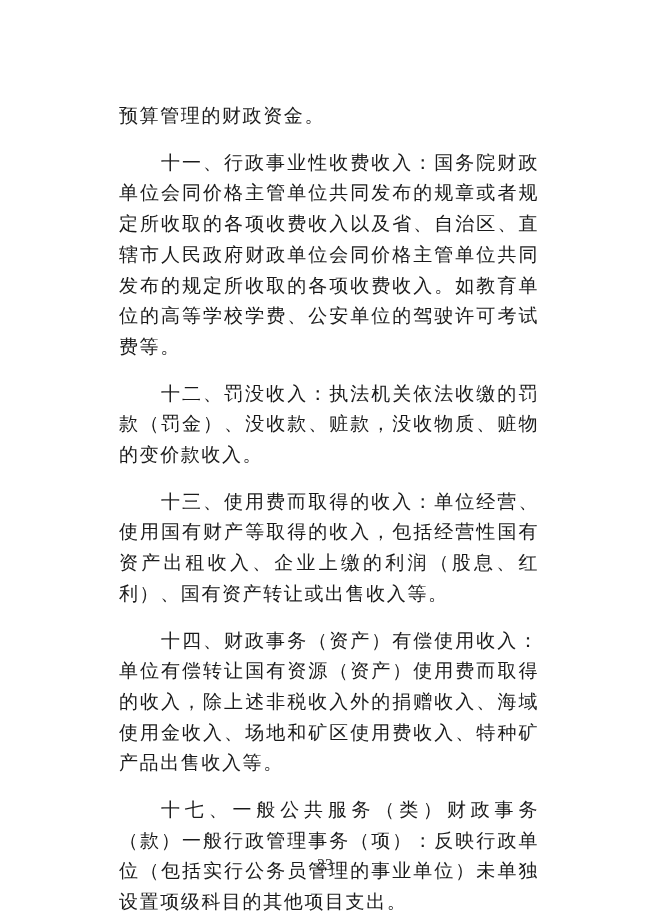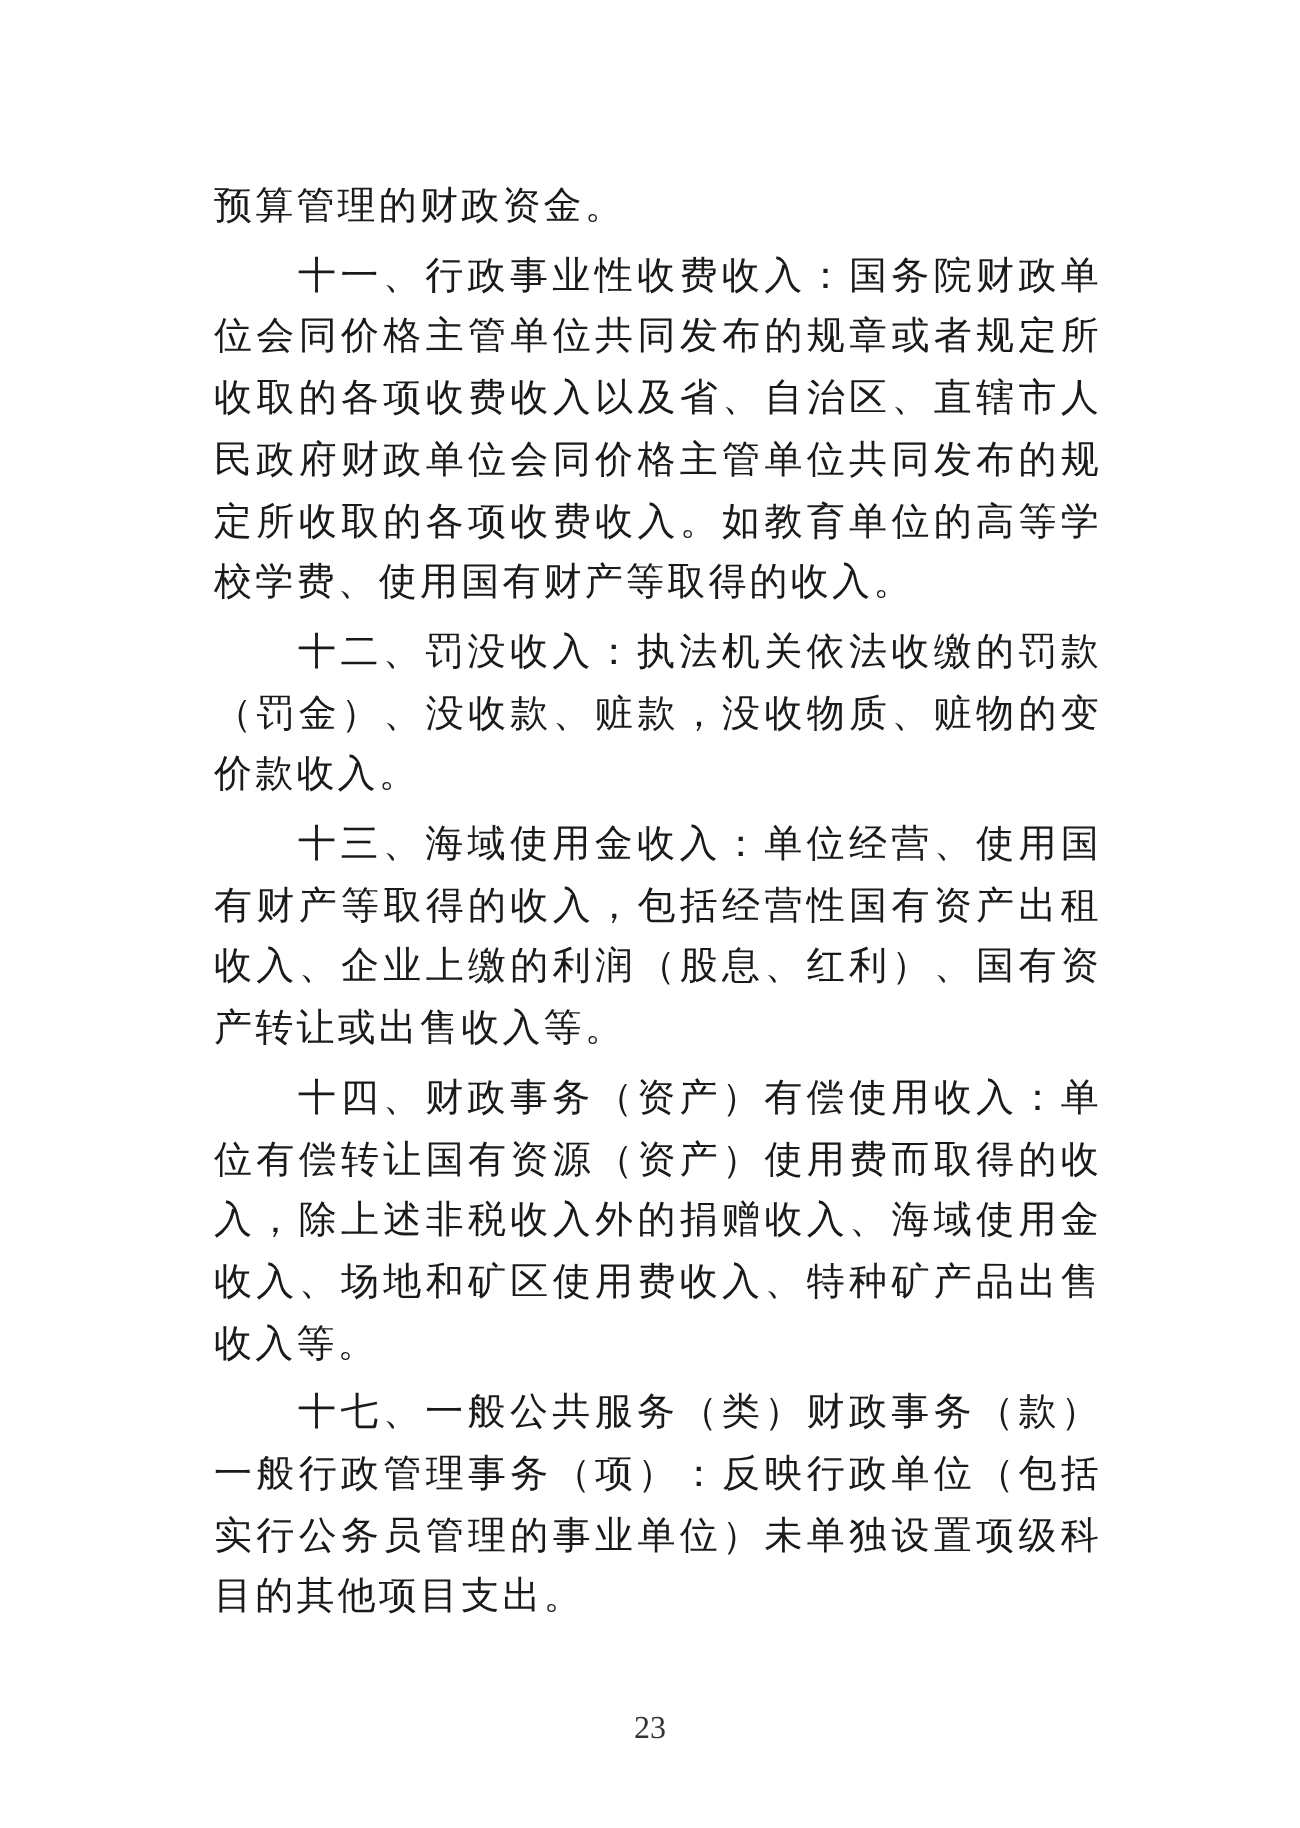--- a/index.html
+++ b/index.html
@@ -15,21 +15,21 @@
     font-family: "DejaVu Sans", "Liberation Sans", sans-serif;
     color: #1a1a1a;
   }
   .page {
     position: absolute;
     left: 103px;
     top: 84px;
     width: 452px;
   }
   .para {
-    margin: 4px;
+    margin: 16px;
     font-size: 19px;
     line-height: 30.7px;
     letter-spacing: 1.6px;
     text-align: justify;
     text-justify: inter-character;
     word-break: break-all;
   }
   .para.indent {
     text-indent: 42px;
   }
@@ -48,27 +48,27 @@
   }
 </style>
 </head>
 <body>
 
 <div class="page">
   <p class="para">
     <span class="heading"></span><span>预算管理的财政资金。</span>
   </p>
   <p class="para indent">
-    <span class="heading">十一、行政事业性收费收入：</span><span>国务院财政单位会同价格主管单位共同发布的规章或者规定所收取的各项收费收入以及省、自治区、直辖市人民政府财政单位会同价格主管单位共同发布的规定所收取的各项收费收入。如教育单位的高等学校学费、使用国有财产等取得的收入。</span>
+    <span class="heading">十一、行政事业性收费收入：</span><span>国务院财政单位会同价格主管单位共同发布的规章或者规定所收取的各项收费收入以及省、自治区、直辖市人民政府财政单位会同价格主管单位共同发布的规定所收取的各项收费收入。如教育单位的高等学校学费、公安单位的驾驶许可考试费等。</span>
   </p>
   <p class="para indent">
     <span class="heading">十二、罚没收入：</span><span>执法机关依法收缴的罚款（罚金）、没收款、赃款，没收物质、赃物的变价款收入。</span>
   </p>
   <p class="para indent">
-    <span class="heading">十三、海域使用金收入：</span><span>单位经营、使用国有财产等取得的收入，包括经营性国有资产出租收入、企业上缴的利润（股息、红利）、国有资产转让或出售收入等。</span>
+    <span class="heading">十三、使用费而取得的收入：</span><span>单位经营、使用国有财产等取得的收入，包括经营性国有资产出租收入、企业上缴的利润（股息、红利）、国有资产转让或出售收入等。</span>
   </p>
   <p class="para indent">
     <span class="heading">十四、财政事务（资产）有偿使用收入：</span><span>单位有偿转让国有资源（资产）使用费而取得的收入，除上述非税收入外的捐赠收入、海域使用金收入、场地和矿区使用费收入、特种矿产品出售收入等。</span>
   </p>
   <p class="para indent">
     <span class="heading">十七、一般公共服务（类）财政事务（款）一般行政管理事务（项）：</span><span>反映行政单位（包括实行公务员管理的事业单位）未单独设置项级科目的其他项目支出。</span>
   </p>
 
 </div>
 

